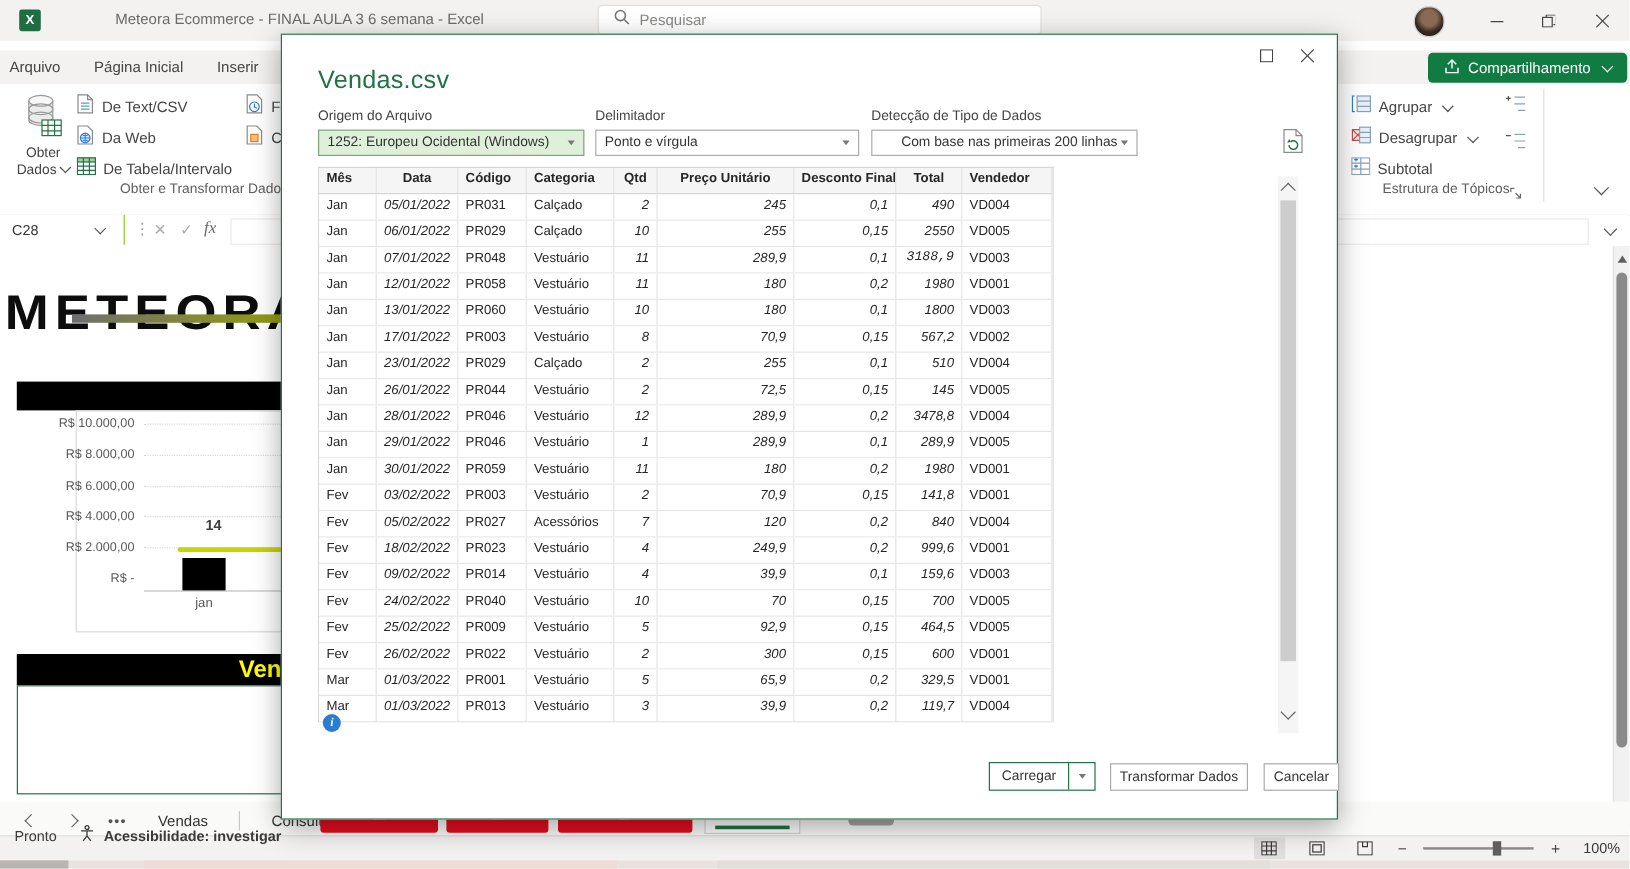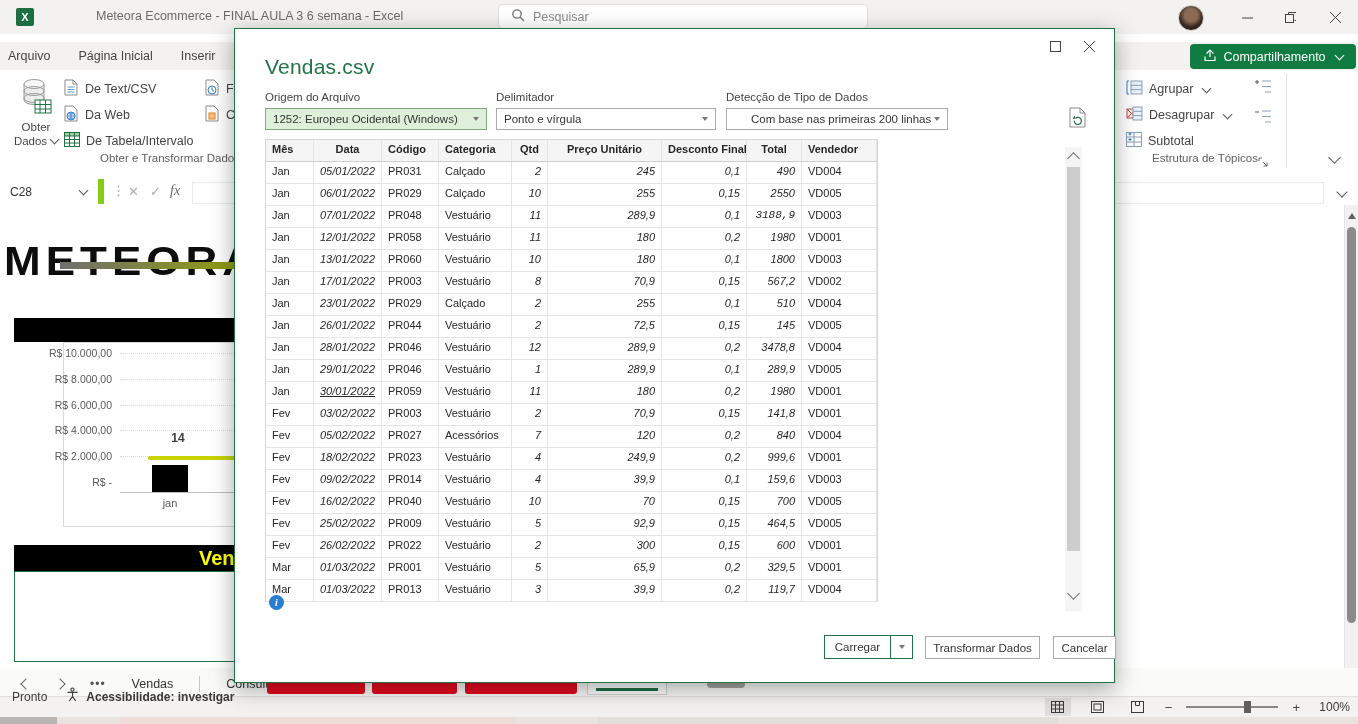--- a/index.html
+++ b/index.html
@@ -33,21 +33,21 @@
   .glbl-left{left:40px;top:152px;width:260px;}
   .glbl-right{left:1140px;top:152px;width:130px;}
   .rightbtns{left:1126px;top:76px;}
   .rb-extra{display:flex;flex-direction:column;gap:12px;left:1252px;top:80px;}
   .vdivider{left:1286px;top:74px;width:1px;height:94px;background:#e1dfdd;}
   .chev{display:inline-block;width:6px;height:6px;border-right:1.4px solid #555;border-bottom:1.4px solid #555;transform:rotate(45deg);margin-left:4px;margin-bottom:2px;}
   .launcher{left:1258px;top:153px;}
   .collapse-chev{left:1326px;top:150px;}
   
   .fbar{left:0;top:179px;width:1358px;height:26px;background:#fff;border-bottom:1px solid #d8d6d4;}
-  .namebox{left:0;top:179px;width:104px;height:25px;background:#fff;border-right:6px solid #84cc16;
+  .namebox{left:0;top:179px;width:104px;height:25px;background:#fff;border-right:1px solid #84cc16;
            display:flex;align-items:center;padding-left:10px;box-sizing:border-box;font-size:12px;color:#333;gap:44px;}
   .fbar-sym{font-size:13px;color:#b0aeac;}
   .fx{font-family:"Liberation Serif",serif;font-style:italic;font-size:14px;color:#696969;}
   .fbar-input{left:192px;top:182px;width:1130px;height:20px;background:#fff;border:1px solid #eceae8;}
   
   .sheet{left:0;top:205px;width:1344px;height:463px;background:#fff;}
   .logo{left:4px;top:236px;font-size:44px;font-weight:800;letter-spacing:5px;color:#0d0d0d;transform:scaleY(.92);white-space:nowrap;}
   .logo-line{left:60px;top:262px;width:340px;height:7px;background:linear-gradient(90deg,#6f6f6f,#8f9b12,#cde000);}
   .chart-band{left:14px;top:318px;width:440px;height:24px;background:#000;}
   .chart-frame{left:63px;top:342px;width:392px;height:183px;background:#fff;border:1px solid #d9d9d9;}
@@ -564,21 +564,21 @@
         <div class="pq-td" style="width: 57px; text-align: left;">PR046</div>
         <div class="pq-td" style="width: 73px; text-align: left;">Vestuário</div>
         <div class="pq-td italic" style="width: 36px; text-align: right;">1</div>
         <div class="pq-td italic" style="width: 114px; text-align: right;">289,9</div>
         <div class="pq-td italic" style="width: 85px; text-align: right;">0,1</div>
         <div class="pq-td italic" style="width: 55px; text-align: right;">289,9</div>
         <div class="pq-td" style="width: 75px; text-align: left;">VD005</div>
       </div>
       <div class="pq-tr">
         <div class="pq-td" style="width: 48px; text-align: left;">Jan</div>
-        <div class="pq-td italic" style="width: 68px; text-align: center; text-decoration: underline;">30/01/2022</div>
+        <div class="pq-td italic" style="width: 68px; text-align: center;">30/01/2022</div>
         <div class="pq-td" style="width: 57px; text-align: left;">PR059</div>
         <div class="pq-td" style="width: 73px; text-align: left;">Vestuário</div>
         <div class="pq-td italic" style="width: 36px; text-align: right;">11</div>
         <div class="pq-td italic" style="width: 114px; text-align: right;">180</div>
         <div class="pq-td italic" style="width: 85px; text-align: right;">0,2</div>
         <div class="pq-td italic" style="width: 55px; text-align: right;">1980</div>
         <div class="pq-td" style="width: 75px; text-align: left;">VD001</div>
       </div>
       <div class="pq-tr">
         <div class="pq-td" style="width: 48px; text-align: left;">Fev</div>
@@ -619,21 +619,21 @@
         <div class="pq-td" style="width: 57px; text-align: left;">PR014</div>
         <div class="pq-td" style="width: 73px; text-align: left;">Vestuário</div>
         <div class="pq-td italic" style="width: 36px; text-align: right;">4</div>
         <div class="pq-td italic" style="width: 114px; text-align: right;">39,9</div>
         <div class="pq-td italic" style="width: 85px; text-align: right;">0,1</div>
         <div class="pq-td italic" style="width: 55px; text-align: right;">159,6</div>
         <div class="pq-td" style="width: 75px; text-align: left;">VD003</div>
       </div>
       <div class="pq-tr">
         <div class="pq-td" style="width: 48px; text-align: left;">Fev</div>
-        <div class="pq-td italic" style="width: 68px; text-align: right;">16/02/2022</div>
+        <div class="pq-td italic" style="width: 68px; text-align: right;">24/02/2022</div>
         <div class="pq-td" style="width: 57px; text-align: left;">PR040</div>
         <div class="pq-td" style="width: 73px; text-align: left;">Vestuário</div>
         <div class="pq-td italic" style="width: 36px; text-align: right;">10</div>
         <div class="pq-td italic" style="width: 114px; text-align: right;">70</div>
         <div class="pq-td italic" style="width: 85px; text-align: right;">0,15</div>
         <div class="pq-td italic" style="width: 55px; text-align: right;">700</div>
         <div class="pq-td" style="width: 75px; text-align: left;">VD005</div>
       </div>
       <div class="pq-tr">
         <div class="pq-td" style="width: 48px; text-align: left;">Fev</div>

